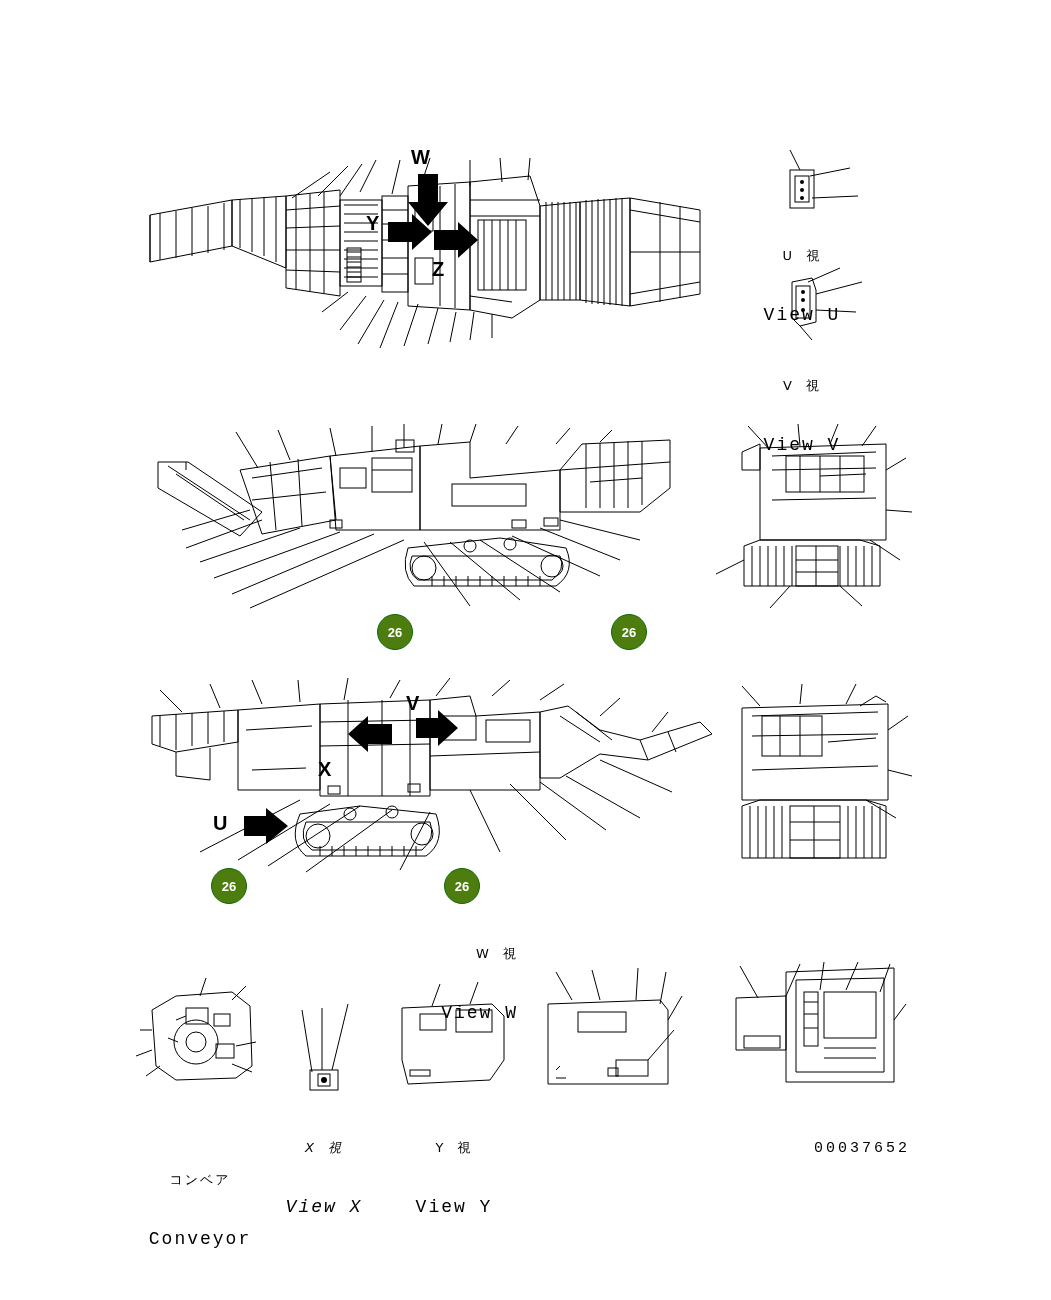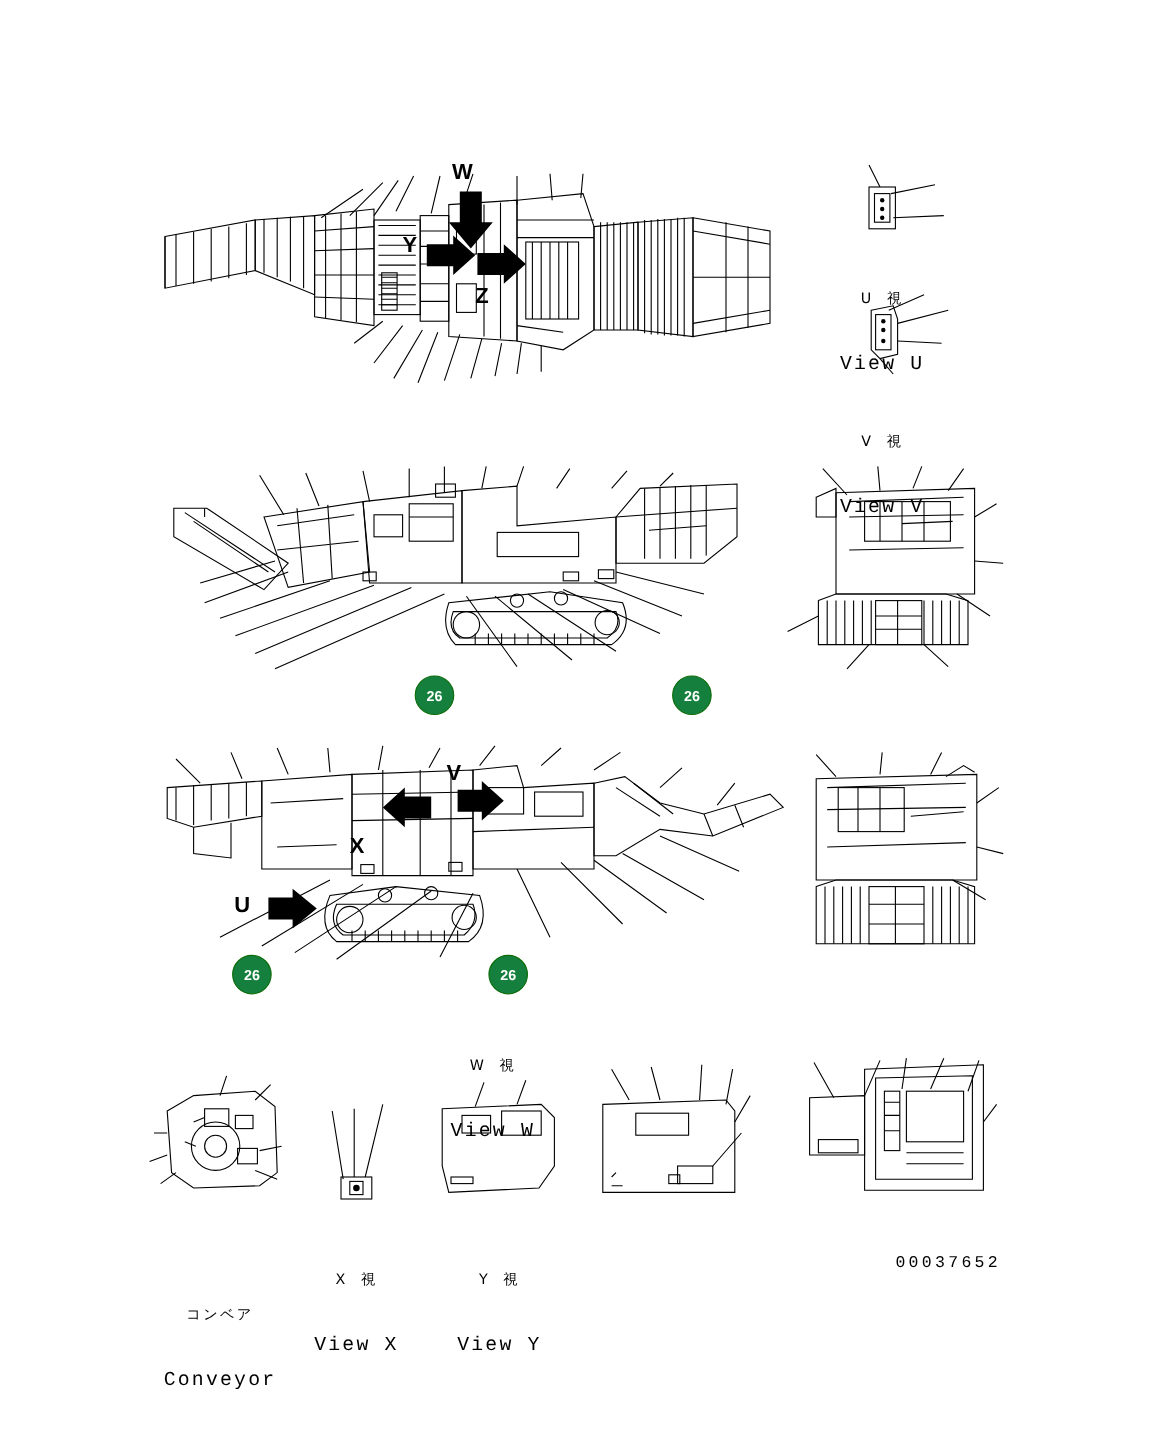--- a/index.html
+++ b/index.html
@@ -1,22 +1,22 @@
 <!DOCTYPE html>
 <html><head>
 <meta charset="utf-8">
 <style>
   html,body{margin:0;padding:0;background:#ffffff;}
   body{width:1051px;height:1300px;position:relative;font-family:"Liberation Mono",monospace;color:#000;}
   .stage{position:absolute;left:0;top:0;width:1051px;height:1300px;}
   .lbl{position:absolute;text-align:center;white-space:pre;line-height:1.25;}
-  .lbl .jp{font-family:"DejaVu Sans",sans-serif;font-size:13px;letter-spacing:2px;margin-top:16px;}
+  .lbl .jp{font-family:"DejaVu Sans",sans-serif;font-size:13px;letter-spacing:2px;}
   .lbl .en{font-family:"Liberation Mono",monospace;font-size:18px;letter-spacing:2px;}
   .mark{position:absolute;font-family:"Liberation Sans",sans-serif;font-weight:bold;font-size:20px;}
-  .bub{position:absolute;width:34px;height:34px;border-radius:50%;background:#15803d;border:1px solid #0b6b07;
+  .bub{position:absolute;width:34px;height:34px;border-radius:50%;background:#4d7c0f;border:1px solid #0b6b07;
        color:#fff;font-family:"Liberation Sans",sans-serif;font-size:13px;font-weight:bold;
        display:flex;align-items:center;justify-content:center;}
   .partno{position:absolute;font-family:"Liberation Mono",monospace;font-size:15px;letter-spacing:3px;}
   svg{position:absolute;left:0;top:0;}
   .ln{stroke:#000;stroke-width:1;fill:none;}
   .fl{fill:#000;}
 </style>
 </head>
 <body>
 
@@ -283,31 +283,31 @@
   <div class="lbl" style="left:732px;top:208px;width:140px;">
     <div class="jp">U  視</div>
     <div class="en">View U</div>
   </div>
 
   <div class="lbl" style="left:732px;top:338px;width:140px;">
     <div class="jp">V  視</div>
     <div class="en">View V</div>
   </div>
 
-  <div class="lbl" style="left:378px;top:906px;width:140px;">
+  <div class="lbl" style="left:378px;top:906px;width:140px;text-align:right;">
     <div class="jp">W  視</div>
     <div class="en">View W</div>
   </div>
 
   <div class="lbl" style="left:130px;top:1132px;width:140px;">
     <div class="jp">コンベア</div>
     <div class="en">Conveyor</div>
   </div>
 
-  <div class="lbl" style="left:254px;top:1100px;width:140px;">
+  <div class="lbl" style="left:254px;top:1100px;width:140px;font-style:italic;">
     <div class="jp">X  視</div>
     <div class="en">View X</div>
   </div>
 
   <div class="lbl" style="left:384px;top:1100px;width:140px;">
     <div class="jp">Y  視</div>
     <div class="en">View Y</div>
   </div>
 
 

